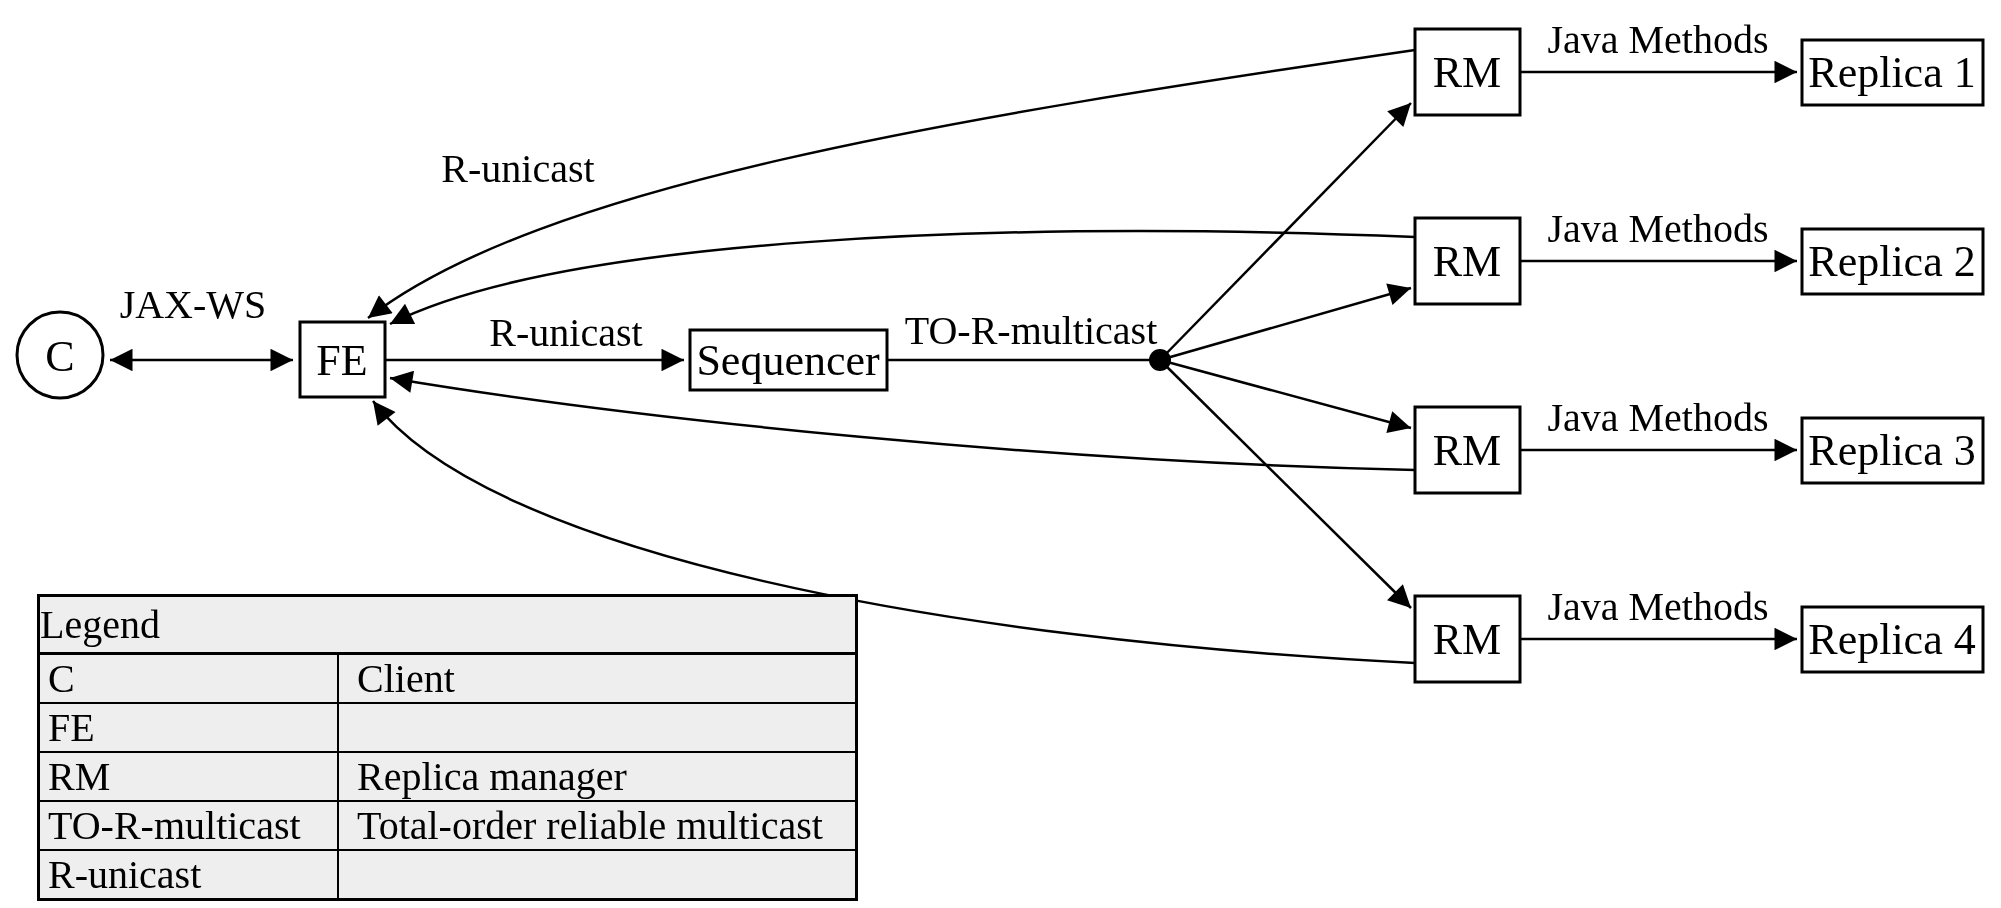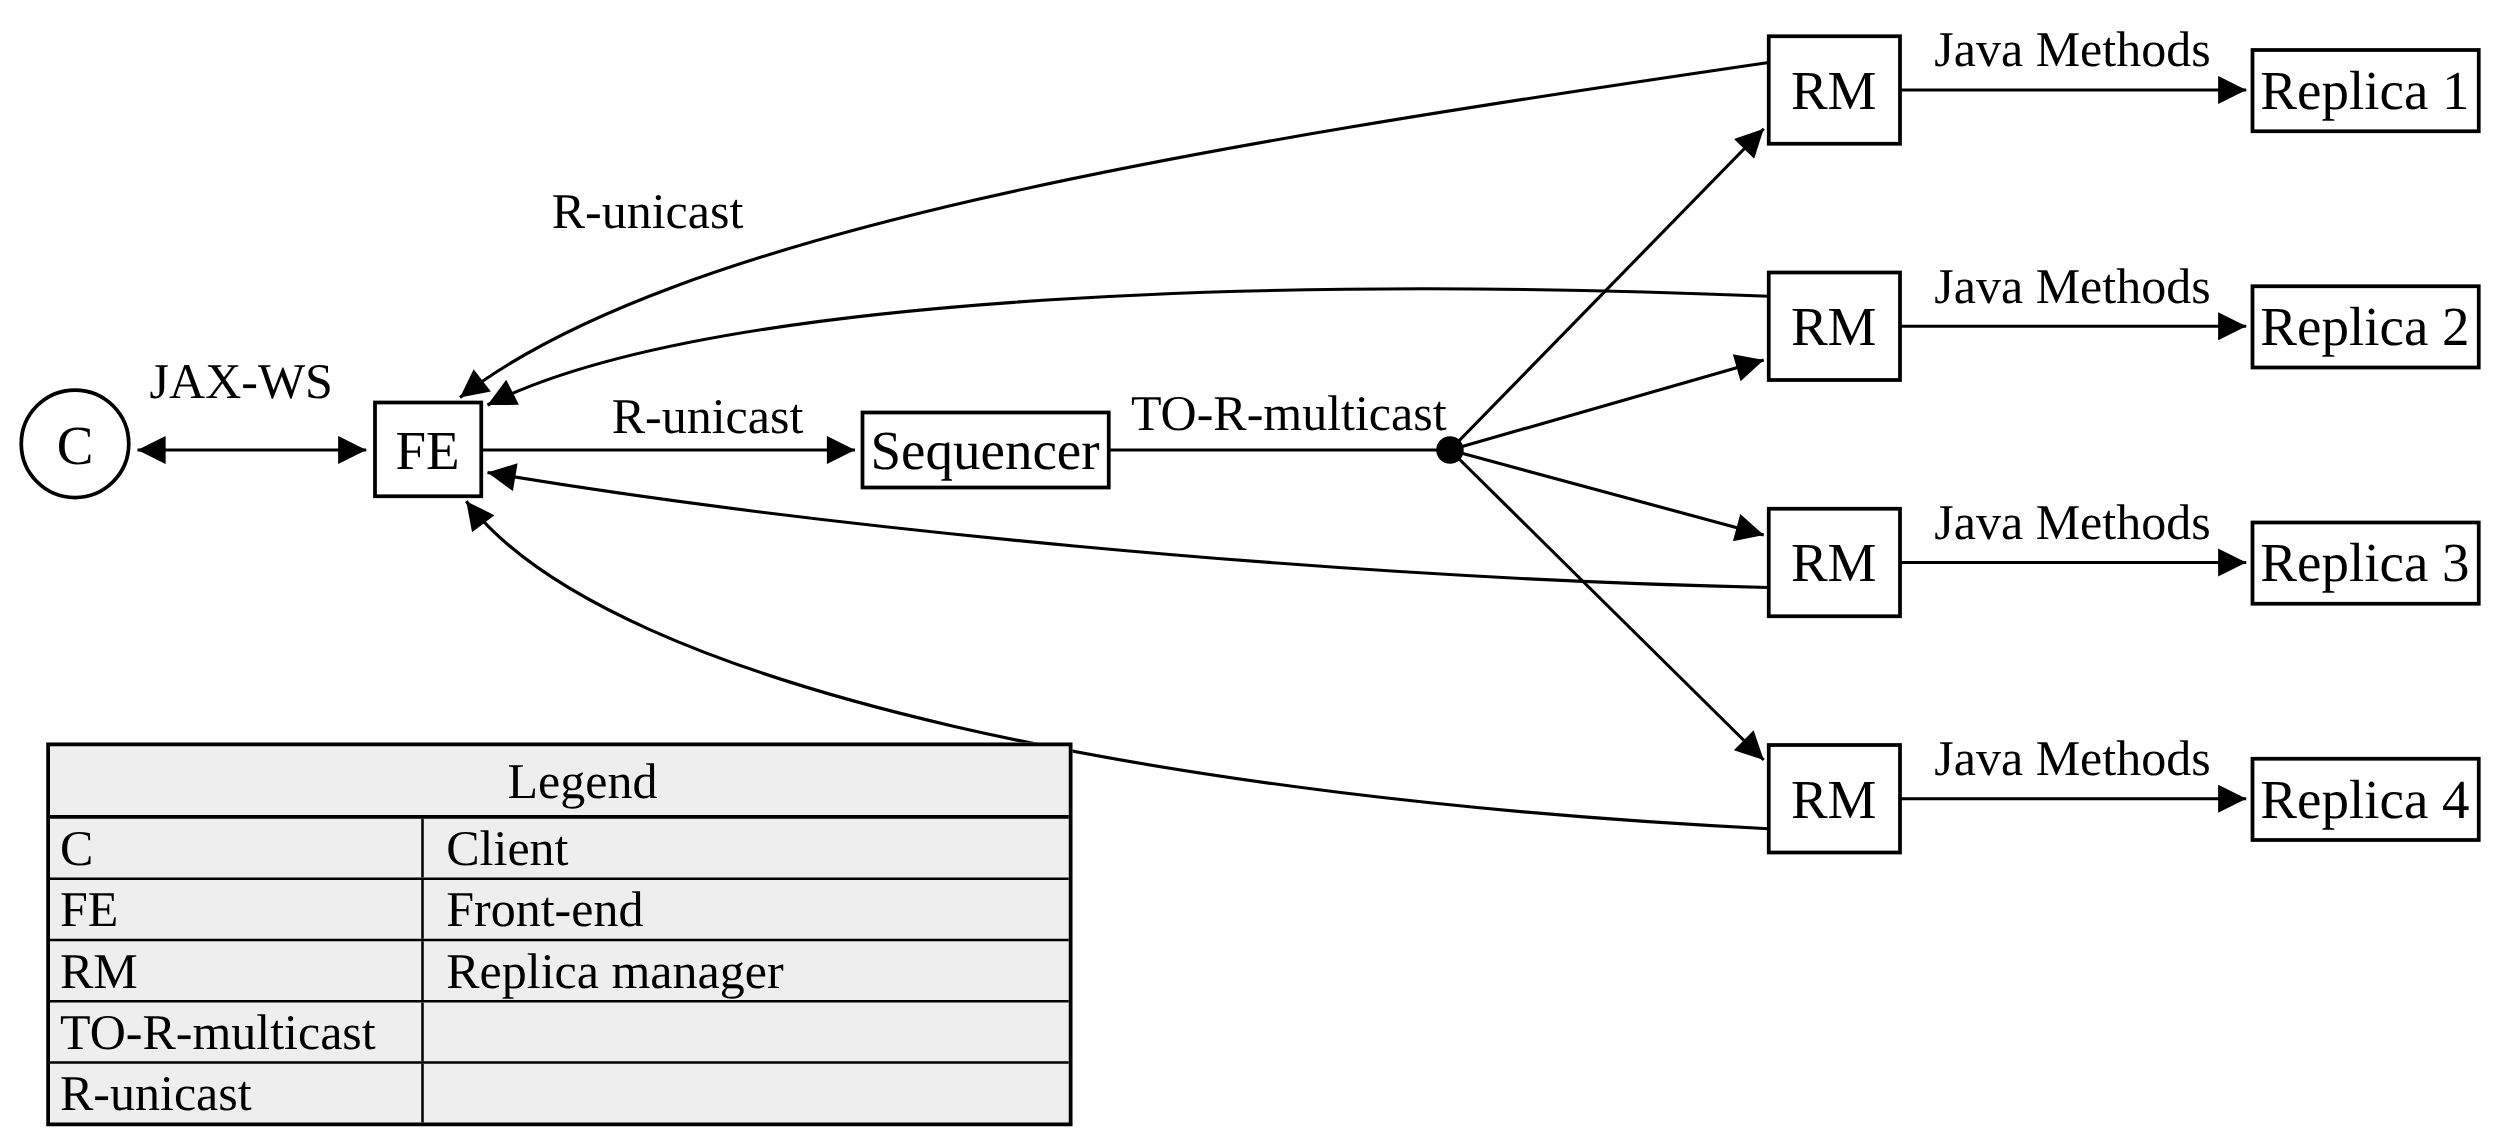--- a/index.html
+++ b/index.html
@@ -37,21 +37,21 @@
     color: #000000;
   }
   .legend-header {
     height: 55px;
     border-bottom: 3px solid #000000;
     display: flex;
     align-items: center;
   }
   .legend-title {
     width: 486px;          
-    text-align: right;
+    text-align: left;
   }
   .legend-row {
     height: 47px;
     display: flex;
     align-items: stretch;
     border-bottom: 2px solid #000000;
   }
   .legend-row:last-child { border-bottom: none; }
   .legend-key {
     width: 299px;
@@ -148,27 +148,27 @@
   <div class="legend">
     <div class="legend-header">
       <span class="legend-title">Legend</span>
     </div>
     <div class="legend-row">
       <div class="legend-key">C</div>
       <div class="legend-val">Client</div>
     </div>
     <div class="legend-row">
       <div class="legend-key">FE</div>
-      <div class="legend-val">Front-end</div>
     </div>
     <div class="legend-row">
       <div class="legend-key">RM</div>
       <div class="legend-val">Replica manager</div>
     </div>
     <div class="legend-row">
       <div class="legend-key">TO-R-multicast</div>
+      <div class="legend-val">Total-order reliable multicast</div>
     </div>
     <div class="legend-row">
       <div class="legend-key">R-unicast</div>
     </div>
   </div>
 
 </div>
 
 </body></html>

